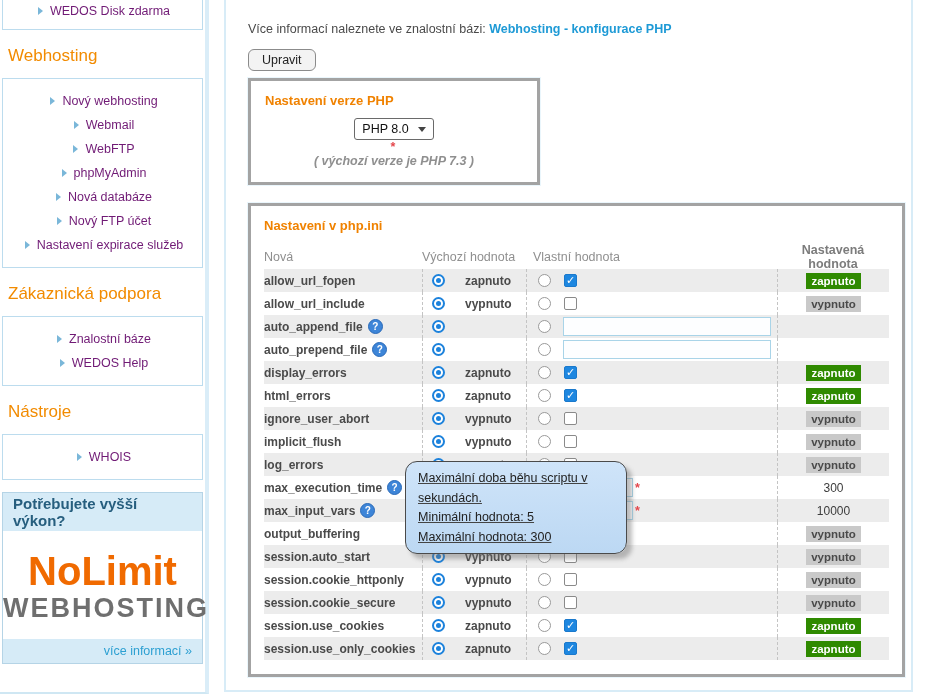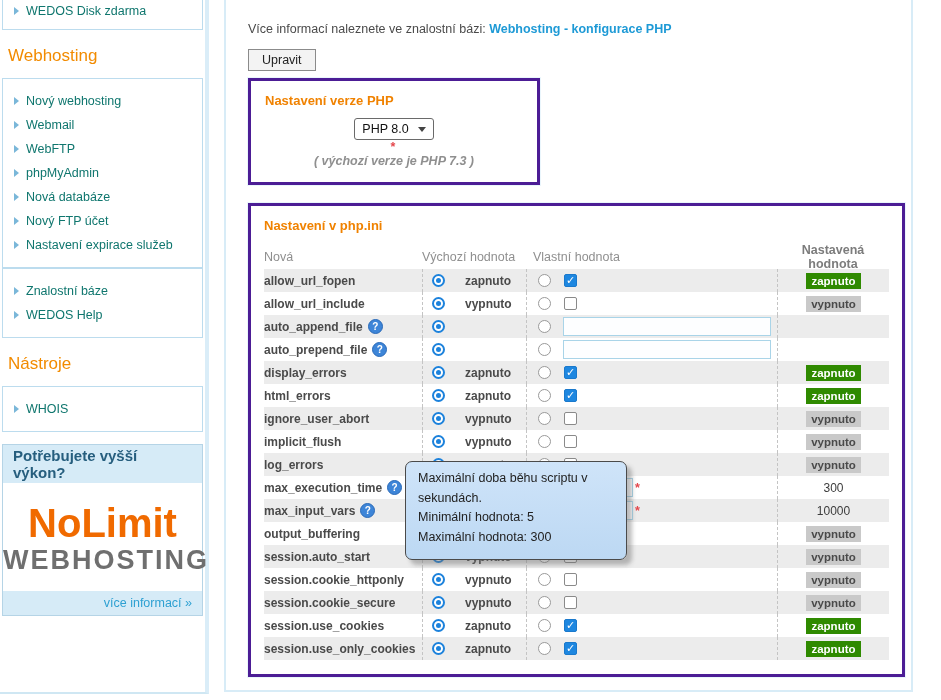--- a/index.html
+++ b/index.html
@@ -9,40 +9,40 @@
     font-size:12.5px;color:#444;position:relative;
   }
   .page{display:flex;width:941px;height:700px;}
 
   
   .sidebar{width:209px;flex:0 0 209px;border-right:4px solid #daedf8;
            padding:0 0 0 2px;box-sizing:border-box;height:694px;border-bottom:2px solid #cfe7f3;}
   .side-title{color:#f28b00;font-size:17px;margin:16px 0 12px 6px;}
   .side-box{border:1px solid #bcdcee;background:#fff;padding:10px 8px;margin-right:2px;}
   .side-box.first{margin-top:-9px;padding:7px 8px 6px 8px;}
-  .side-link{display:flex;align-items:center;height:24px;color:#0f766e;cursor:pointer;}
+  .side-link{display:flex;align-items:center;height:24px;color:#701a75;cursor:pointer;justify-content:center;}
   .side-link .arrow{width:0;height:0;border-left:5px solid #7ab7d9;border-top:4px solid transparent;
                     border-bottom:4px solid transparent;margin:0 7px 0 3px;flex:0 0 auto;}
   .promo{border:1px solid #b5d4e6;margin:12px 2px 0 0;}
   .promo-head{background:#d6ebf7;color:#265e7e;font-weight:bold;font-size:15px;
               padding:2px 10px;}
   .promo-body{background:#fff;text-align:center;padding:18px 0 16px 0;}
   .promo-brand1{color:#f06a00;font-weight:bold;font-size:40px;line-height:44px;}
   .promo-brand2{color:#6f6f6f;font-weight:bold;font-size:27px;letter-spacing:2px;line-height:30px;}
   .promo-foot{background:#d6ebf7;text-align:right;padding:5px 10px;}
   .promo-foot a{color:#2da0d2;text-decoration:none;font-size:12.5px;cursor:pointer;}
 
   
   .content{flex:1;margin-left:15px;margin-right:28px;border:2px solid #d8ecf7;border-top:none;
            height:692px;box-sizing:border-box;padding:22px 6px 0 22px;position:relative;background:#fff;}
   .kb-line{margin:0 0 13px 0;color:#4a4a4a;}
   .kb-line a{color:#1e9ad6;font-weight:bold;text-decoration:none;cursor:pointer;}
   .btn{font-family:inherit;font-size:12.5px;color:#222;background:#f3f3f3;
-       border:1px solid #8b8b8b;border-radius:0;padding:3px 13px;cursor:pointer;}
-  .box{border:3px solid #4c1d95;background:#fff;box-shadow:0 0 0 1px #eaf6fc;}
+       border:1px solid #8b8b8b;border-radius:6px;padding:3px 13px;cursor:pointer;}
+  .box{border:3px solid #a3a3a3;background:#fff;box-shadow:0 0 0 1px #eaf6fc;}
   .box-title{color:#f08200;font-weight:bold;font-size:13px;margin:0 0 10px 0;}
   .php-version-box{width:258px;margin-top:7px;padding:12px 14px 14px 14px;}
   .version-row{display:flex;align-items:center;flex-direction:column;}
   .select{display:inline-flex;align-items:center;border:1px solid #6a6a6a;border-radius:3px;
           padding:3px 7px;background:#fff;color:#111;cursor:pointer;gap:9px;font-size:12.5px;}
   .caret{width:0;height:0;border-left:4px solid transparent;border-right:4px solid transparent;
          border-top:5px solid #444;}
   .req{color:#e4484d;font-weight:bold;margin:0 4px 0 2px;}
   .note{color:#8f8f8f;font-style:italic;font-weight:bold;}
 
@@ -78,22 +78,22 @@
           font-family:inherit;font-size:12px;color:#222;padding:0 4px;box-sizing:content-box;}
   .tinput.narrow{width:60px;}
   .tinput.wide{width:198px;}
   .badge{font-size:11.5px;font-weight:bold;padding:2px 5px;}
   .badge.on{background:#2f8a00;color:#fff;}
   .badge.off{background:#c9c9c9;color:#4a4a4a;}
   .resval{color:#3c3c3c;font-size:12px;}
 
   
   .tooltip{position:absolute;left:405px;top:461px;width:196px;
-           background:linear-gradient(#cfe4f9,#bcd8f3);border:1px solid #4a4a4a;border-radius:7px;
-           padding:7px 12px 12px 12px;box-shadow:5px 5px 4px rgba(110,110,110,.45);z-index:10;}
+           background:linear-gradient(#cfe4f9,#bcd8f3);border:1px solid #4a4a4a;border-radius:12px;
+           padding:7px 12px 6px 12px;box-shadow:5px 5px 4px rgba(110,110,110,.45);z-index:10;text-decoration:underline;}
   .tooltip div{color:#222;font-size:12.5px;line-height:19.5px;}
 </style>
 </head>
 <body>
 
 <div class="page">
 
   <aside class="sidebar">
     <div>
         <div class="side-box first">
@@ -126,20 +126,21 @@
           </div>
           <div class="side-link">
             <span class="arrow"></span>
             <span>Nový FTP účet</span>
           </div>
           <div class="side-link">
             <span class="arrow"></span>
             <span>Nastavení expirace služeb</span>
           </div>
         </div>
+        <div class="side-title">Zákaznická podpora</div>
         <div class="side-box">
           <div class="side-link">
             <span class="arrow"></span>
             <span>Znalostní báze</span>
           </div>
           <div class="side-link">
             <span class="arrow"></span>
             <span>WEDOS Help</span>
           </div>
         </div>

